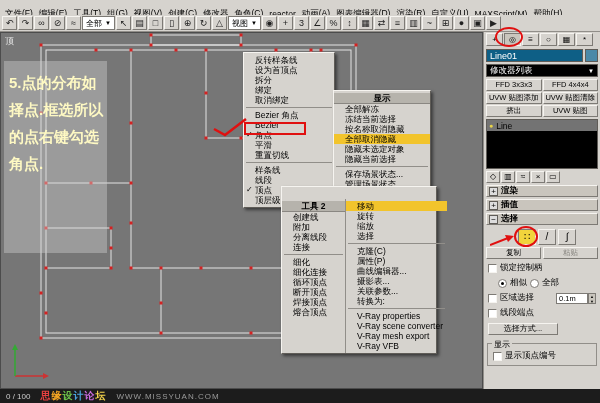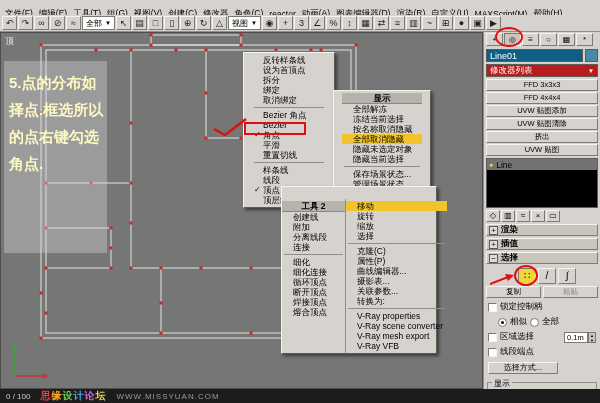--- a/index.html
+++ b/index.html
@@ -16,21 +16,21 @@
   .tcombo{flex:none;height:14px;padding:0 3px;display:flex;align-items:center;gap:3px;background:#fff;border:1px solid #7d7a75;font-size:8px;}
 
   
   .viewport{position:absolute;top:32px;left:0;width:483px;height:357px;background:#767676;border:1px solid #4c4c4c;overflow:hidden;}
   .vplabel{position:absolute;left:4px;top:2px;color:#e8e8e8;font-size:9px;}
   .annpatch{position:absolute;left:3px;top:28px;width:103px;height:192px;background:rgba(208,208,208,0.42);}
   .anntext{position:absolute;left:8px;top:36px;width:102px;font-size:15px;font-weight:bold;color:#fef9c3;line-height:27px;}
   .axis{position:absolute;left:6px;bottom:6px;}
 
   
-  .qmenu{position:absolute;background:#d6d3ce;border:1px solid;border-color:#f6f4f0 #5f5c57 #5f5c57 #f6f4f0;box-shadow:2px 2px 3px rgba(0,0,0,.5);padding:2px 8px;z-index:20;}
+  .qmenu{position:absolute;background:#d6d3ce;border:1px solid;border-color:#f6f4f0 #5f5c57 #5f5c57 #f6f4f0;box-shadow:2px 2px 3px rgba(0,0,0,.5);padding:2px 0;z-index:20;}
   .qtitle{height:11px;line-height:11px;text-align:center;font-weight:bold;background:#b6b3ac;border-bottom:1px solid #8a8782;font-size:8.5px;}
   .mi{height:10px;line-height:10px;font-size:8.5px;display:flex;align-items:center;padding:0 4px 0 2px;white-space:nowrap;overflow:hidden;}
   .mi .ck{flex:none;width:9px;font-size:8px;}
   .mi .lbl{flex:none;}
   .mi.hl{background:#f2c42c;}
   .msep{height:1px;background:#918e89;margin:2px 2px;}
   #qm-tools1{left:243px;top:52px;width:92px;}
   #qm-display{left:333px;top:90px;width:98px;z-index:21;}
   #qm-bottom{left:281px;top:186px;width:156px;display:flex;z-index:22;padding:0;}
   .qcol{padding:2px 0;margin-top:12px;}
@@ -38,22 +38,22 @@
   .qcol.tr{flex:1;}
 
   
   .cmdpanel{position:absolute;top:32px;left:483px;width:117px;height:357px;background:#d6d3ce;border-left:1px solid #918e89;overflow:hidden;}
   .tabs{display:flex;gap:1px;padding:1px 2px;height:15px;}
   .tab{width:17px;height:13px;background:#d6d3ce;border:1px solid;border-color:#f6f4f0 #7d7a75 #7d7a75 #f6f4f0;font-size:8px;line-height:11px;text-align:center;}
   .tab.active{border-color:#7d7a75 #f6f4f0 #f6f4f0 #7d7a75;background:#c9c5bd;}
   .name-row{display:flex;gap:2px;margin:2px 2px 0;height:13px;}
   .namefield{flex:1;background:#0e5f86;color:#fff;font-size:9px;line-height:13px;padding-left:3px;border:1px solid #5f5c57;}
   .swatch{width:13px;height:13px;background:#4a89a8;border:1px solid #5f5c57;}
-  .modlist{display:flex;justify-content:space-between;align-items:center;margin:2px;height:13px;background:#b91c1c;color:#fff;font-size:8.5px;padding:0 3px;border:1px solid #5f5c57;}
-  .btn-grid{display:grid;grid-template-columns:1fr;gap:1px;margin:1px 2px;}
+  .modlist{display:flex;justify-content:space-between;align-items:center;margin:2px;height:13px;background:#000000;color:#fff;font-size:8.5px;padding:0 3px;border:1px solid #5f5c57;}
+  .btn-grid{display:grid;grid-template-columns:1fr 1fr;gap:1px;margin:1px 2px;}
   .pbtn{height:12px;background:#d6d3ce;border:1px solid;border-color:#f6f4f0 #7d7a75 #7d7a75 #f6f4f0;font-size:7.5px;line-height:10px;text-align:center;overflow:hidden;white-space:nowrap;}
   .stack{margin:2px;height:50px;background:#000;border:1px solid #5f5c57;overflow:hidden;}
   .stack-row{display:flex;align-items:center;gap:3px;height:11px;color:#ddd;font-size:8.5px;padding-left:2px;}
   .stack-row.sel{background:#737373;color:#000;}
   .bulb{color:#e8d44a;font-size:7px;}
   .stack-tools{display:flex;gap:1px;margin:1px 2px;}
   .stbtn{width:14px;height:12px;background:#d6d3ce;border:1px solid;border-color:#f6f4f0 #7d7a75 #7d7a75 #f6f4f0;font-size:8px;line-height:10px;text-align:center;}
   .rollout{display:flex;align-items:center;gap:3px;height:12px;margin:2px 2px 0;background:#c9c5bd;border:1px solid;border-color:#f6f4f0 #7d7a75 #7d7a75 #f6f4f0;font-weight:bold;font-size:8.5px;padding-left:2px;}
   .pm{width:9px;height:9px;border:1px solid #5f5c57;background:#ddd;font-size:8px;line-height:7px;text-align:center;font-weight:normal;}
   .sel-icons{position:relative;display:flex;gap:2px;margin:4px 2px 2px 34px;height:16px;}
@@ -61,21 +61,21 @@
   .soicon.active{background:#f2d43c;border-color:#7d7a75 #f6f4f0 #f6f4f0 #7d7a75;}
   .named-label{margin:3px 4px 1px;font-size:8.5px;}
   .cp-row{display:flex;gap:2px;margin:0 2px;}
   .cp-row .pbtn{flex:1;}
   .pbtn.dis{color:#8a8782;}
   .cb-row{display:flex;align-items:center;gap:3px;margin:3px 4px 0;font-size:8.5px;}
   .cb{width:9px;height:9px;background:#fff;border:1px solid;border-color:#7d7a75 #f6f4f0 #f6f4f0 #7d7a75;}
   .rb{width:9px;height:9px;border-radius:50%;background:#fff;border:1px solid #7d7a75;position:relative;}
   .rb.sel::after{content:"";position:absolute;left:2px;top:2px;width:3px;height:3px;border-radius:50%;background:#000;}
   .spin{margin-left:auto;display:flex;align-items:center;}
-  .spinval{width:24px;height:11px;background:#fff;border:1px solid #7d7a75;font-size:7.5px;line-height:10px;padding-left:2px;}
+  .spinval{width:32px;height:11px;background:#fff;border:1px solid #7d7a75;font-size:7.5px;line-height:10px;padding-left:2px;}
   .spinarr{width:8px;height:11px;display:flex;flex-direction:column;font-size:4px;line-height:5px;text-align:center;background:#c9c5bd;border:1px solid #7d7a75;}
   .selby{display:block;margin:4px 4px 0;width:70px;height:12px;background:#d6d3ce;border:1px solid;border-color:#f6f4f0 #7d7a75 #7d7a75 #f6f4f0;font-size:8px;line-height:10px;text-align:center;}
   .group{position:relative;border:1px solid #918e89;margin:8px 3px 0;padding:6px 1px 3px;}
   .gtitle{position:absolute;top:-5px;left:4px;background:#d6d3ce;padding:0 2px;font-size:8px;}
 
   
   .statusbar{position:absolute;left:0;top:389px;width:600px;height:14px;background:#1c1c1c;display:flex;align-items:center;gap:10px;padding:0 6px;overflow:hidden;}
   .frame{color:#ccc;font-size:8px;}
   .logo{font-size:10px;font-weight:bold;letter-spacing:1px;}
   .wm{color:#9a9a9a;font-size:8px;letter-spacing:1px;}

